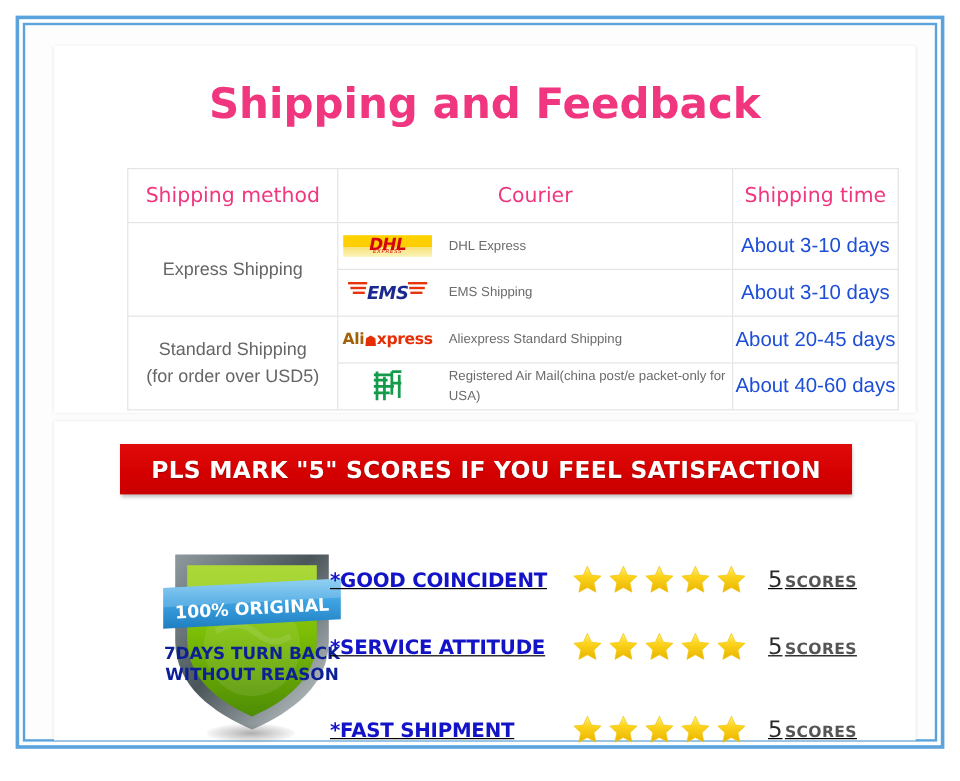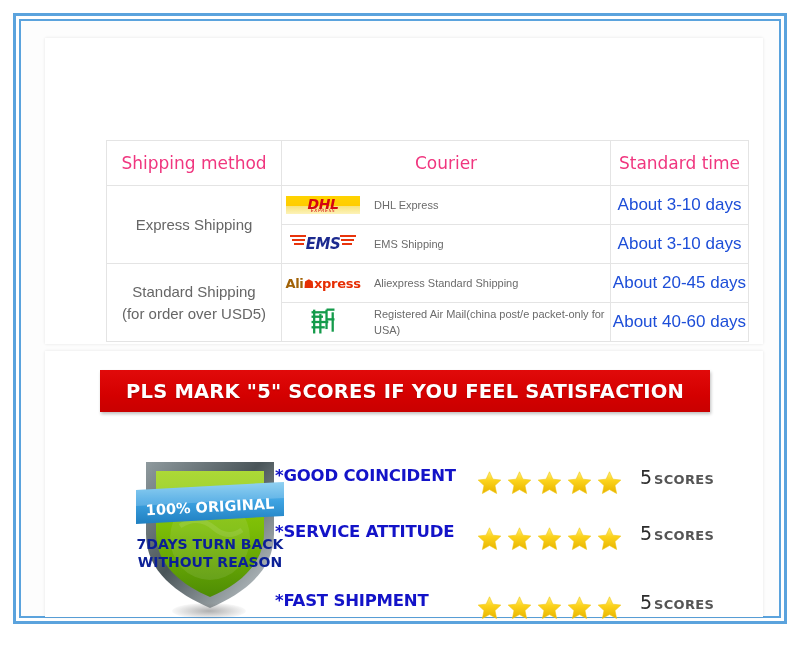--- a/index.html
+++ b/index.html
@@ -253,20 +253,22 @@
     background: radial-gradient(ellipse at center, rgba(110,110,110,0.55), rgba(160,160,160,0.05) 72%);
     border-radius: 50%;
   }
 
   
   .fb-row {
     position: absolute;
     left: 230px;
     height: 34px;
     display: flex;
+    align-items: center;
+    text-decoration: underline;
   }
   #fb-row-0 { top: 115px; }
   #fb-row-1 { top: 171px; }
   #fb-row-2 { top: 240px; }
 
   .fb-label {
     color: #1313c8;
     font-size: 16.5px;
     font-weight: bold;
     font-family: "DejaVu Sans", sans-serif;
@@ -301,32 +303,33 @@
   }
 </style>
 </head>
 <body>
 
 <div id="page-frame">
   <div id="page-frame-inner">
 
     <div class="card" id="card-shipping">
 
+      <div id="shipping-title">Shipping and Feedback</div>
 
       <table id="shipping-table">
         <colgroup>
           <col class="col-method">
             <col class="col-courier">
             <col class="col-time">
         </colgroup>
         <thead>
           <tr>
             <th>Shipping method</th>
             <th>Courier</th>
-            <th>Standard time</th>
+            <th>Shipping time</th>
           </tr>
         </thead>
         <tbody>
 
           <tr>
             <td class="method-cell" rowspan="2">Express Shipping</td>
             <td class="courier-cell">
               <div class="courier-inner">
                 <span class="logo-slot">
                   <span class="logo-dhl">

